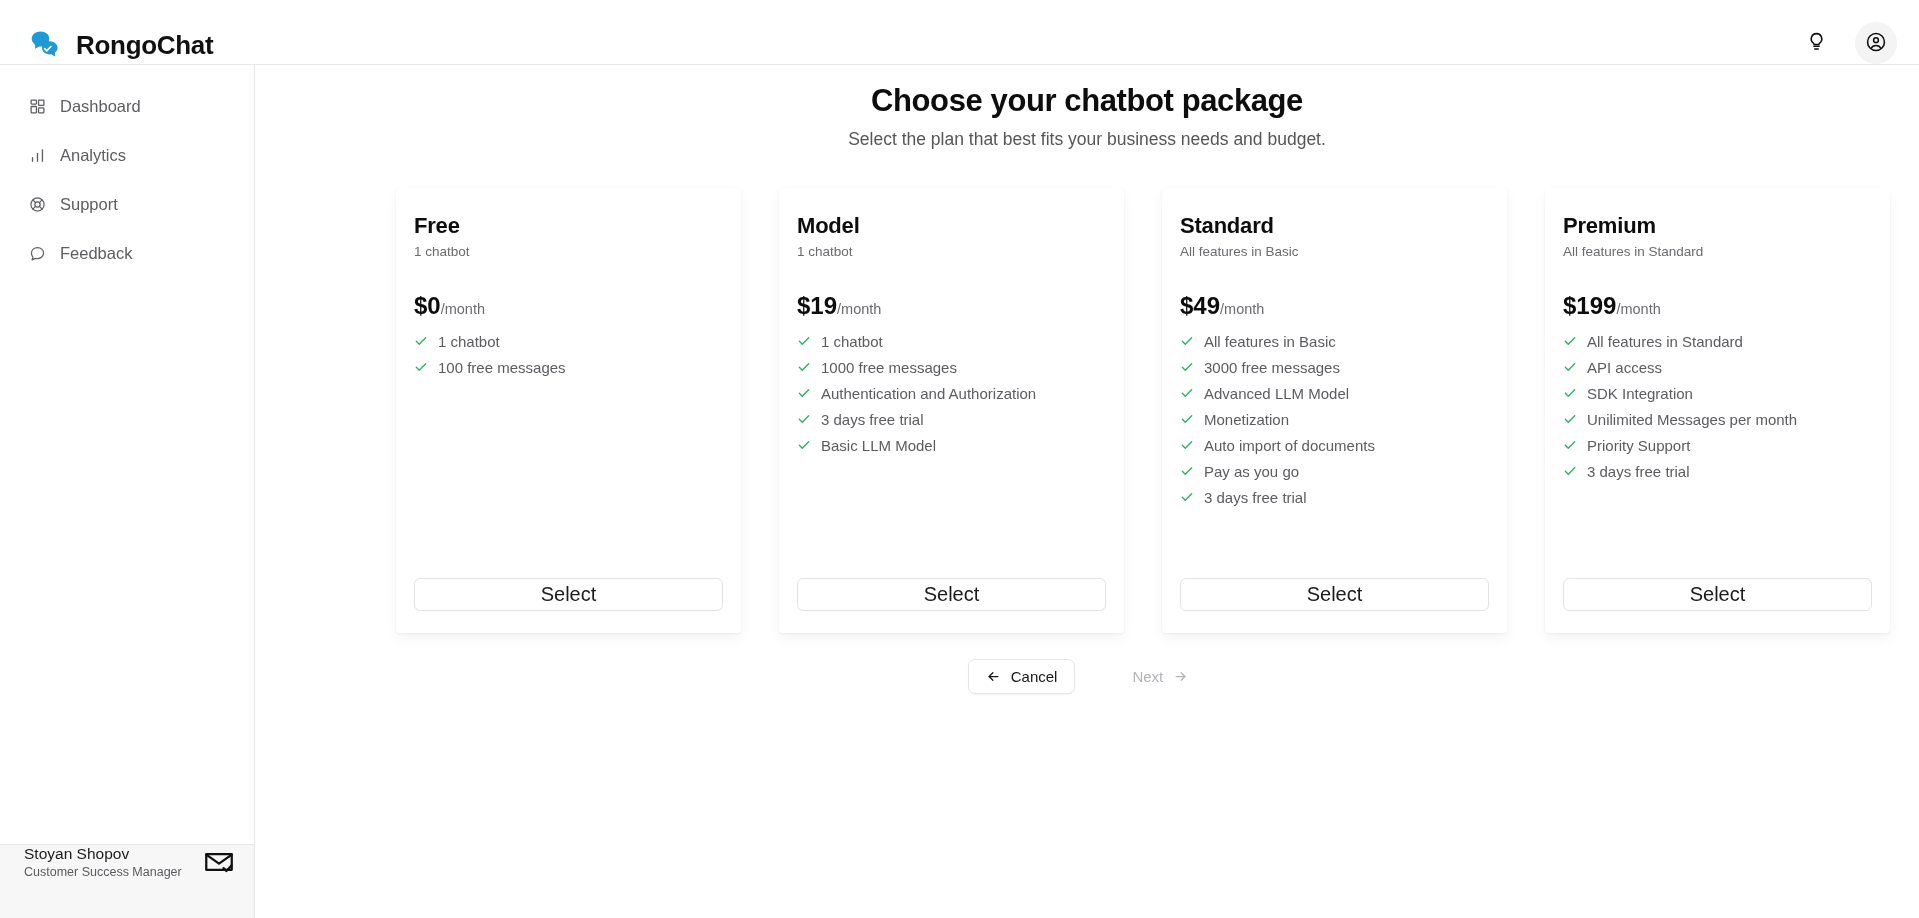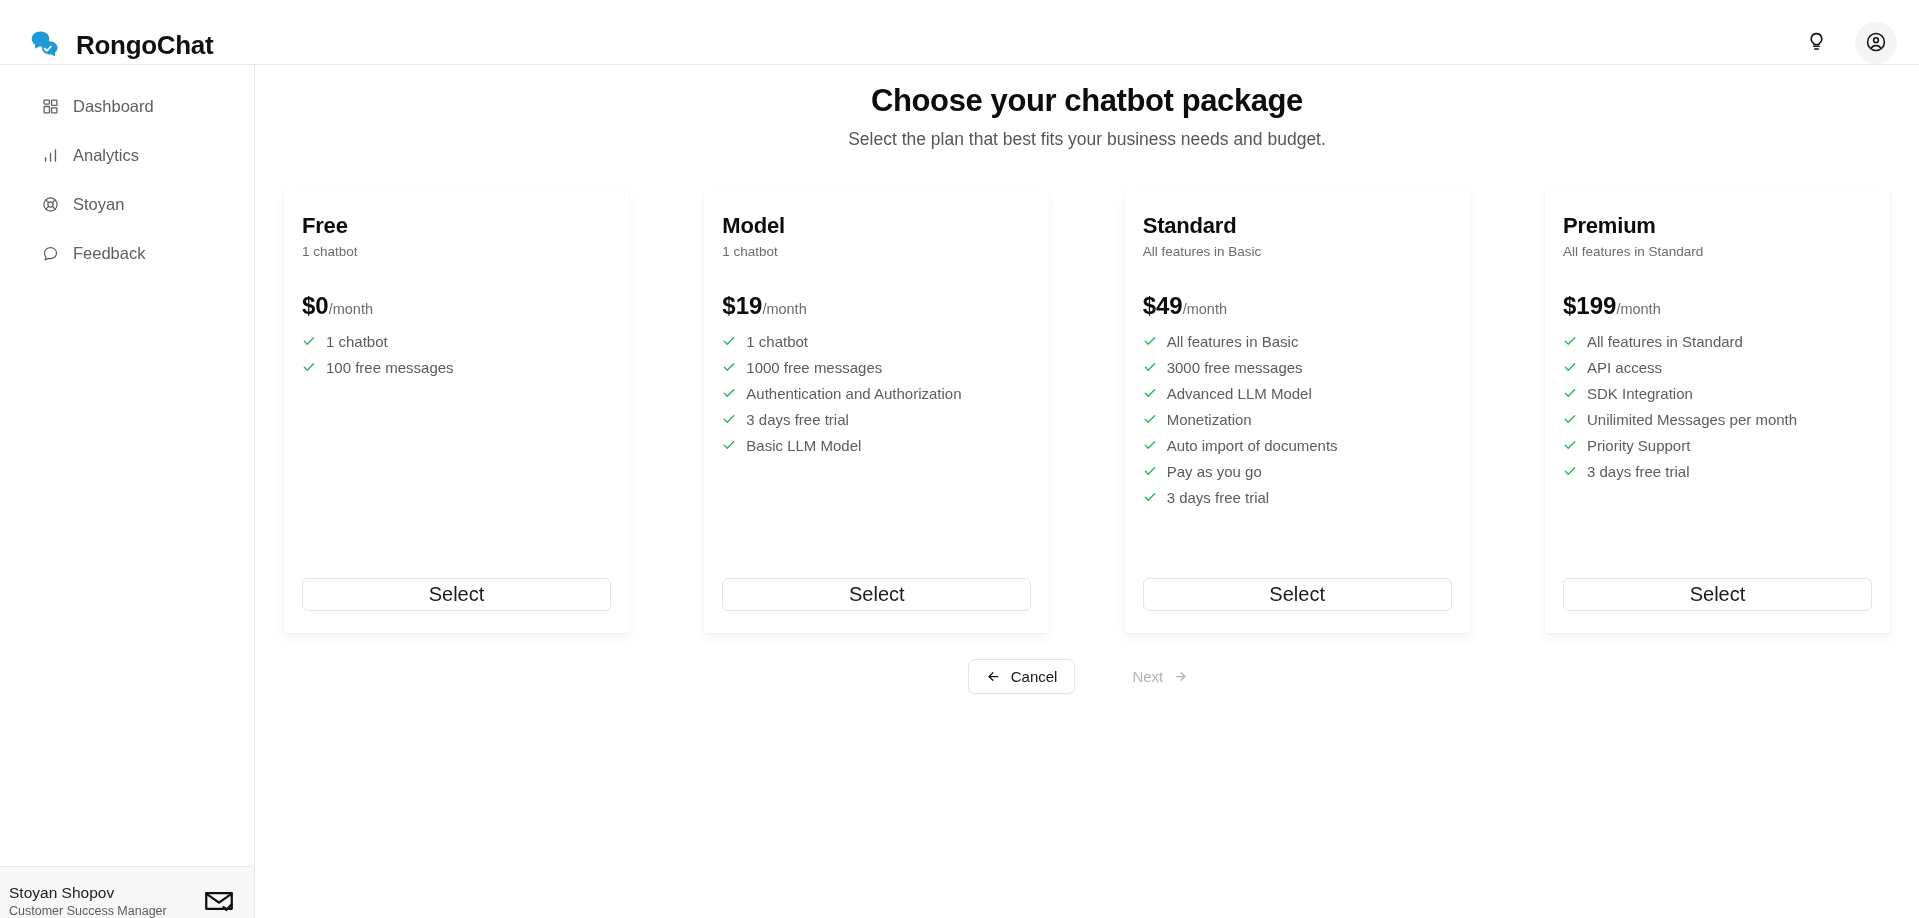--- a/index.html
+++ b/index.html
@@ -42,38 +42,38 @@
   .body-row { flex: 1; display: flex; min-height: 0; }
 
   
   .sidebar {
     width: 255px; min-width: 255px;
     background: #ffffff;
     border-right: 1px solid #e8e8e8;
     display: flex; flex-direction: column;
     position: relative;
   }
-  .nav { padding: 18px 0 0 13px; flex: 1; }
+  .nav { padding: 18px 0 0 0; flex: 1; }
   .nav-item {
     display: flex; align-items: center; gap: 13px;
     height: 46px;
     padding: 0 0 0 28px;
     color: #5d5d62;
     font-size: 16.5px;
     cursor: pointer;
     margin-bottom: 3px;
   }
   .nav-icon { width: 19px; height: 19px; display: flex; align-items: center; justify-content: center; flex: 0 0 19px; }
 
   .sidebar-footer {
     border-top: 1px solid #e8e8e8;
     background: #f7f7f8;
-    height: 52px;
-    display: flex; align-items: flex-end;
-    padding: 0 18px 0 9px;
+    height: 74px;
+    display: flex; align-items: flex-start;
+    padding: 0 18px 0 24px;
   }
   .profile-text { display: flex; flex-direction: column; gap: 2px; }
   .profile-name { font-size: 15.5px; color: #1c1c1e; }
   .profile-role { font-size: 12.5px; color: #5c5c61; }
   .profile-icon { margin-left: auto; color: #111111; display: flex; }
 
   
   .main {
     flex: 1; min-width: 0;
     background: #ffffff;
@@ -85,23 +85,23 @@
     font-size: 31px; font-weight: bold; color: #0d0d0d;
     letter-spacing: -0.4px;
   }
   .page-sub {
     font-size: 17.5px; color: #565659;
     margin-top: 10px;
   }
 
   .cards {
     display: flex;
-    justify-content: space-between;
+    justify-content: flex-end;
     align-items: flex-start;
-    gap: 0;
+    gap: 16px;
     margin-top: 38px;
     padding: 0 18px;
   }
   .card {
     width: 345px;
     min-height: 445px;
     background: #ffffff;
     border-radius: 4px;
     box-shadow: 0 1px 3px rgba(0,0,0,0.055), 0 6px 14px rgba(0,0,0,0.045);
     padding: 25px 18px 22px 18px;
@@ -235,21 +235,21 @@
         </div>
 
         <div class="nav-item">
           <span class="nav-icon">
             <svg width="17" height="17" viewBox="0 0 24 24" fill="none" stroke="currentColor" stroke-width="1.7">
               <circle cx="12" cy="12" r="9.3"></circle>
               <circle cx="12" cy="12" r="3.7"></circle>
               <path d="M5.4 5.4l3.9 3.9M14.7 14.7l3.9 3.9M18.6 5.4l-3.9 3.9M9.3 14.7l-3.9 3.9" stroke-linecap="round"></path>
             </svg>
           </span>
-          <span>Stoyan</span>
+          <span>Support</span>
         </div>
 
         <div class="nav-item">
           <span class="nav-icon">
             <svg width="17" height="17" viewBox="0 0 24 24" fill="none" stroke="currentColor" stroke-width="1.7" stroke-linejoin="round">
               <path d="M20.5 11.4c0 4.3-3.8 7.8-8.5 7.8-0.9 0-1.8-0.13-2.6-0.37L4.2 21l1.6-3.9C4.2 15.7 3.5 13.7 3.5 11.4 3.5 7.1 7.3 3.6 12 3.6s8.5 3.5 8.5 7.8z"></path>
             </svg>
           </span>
           <span>Feedback</span>
         </div>

